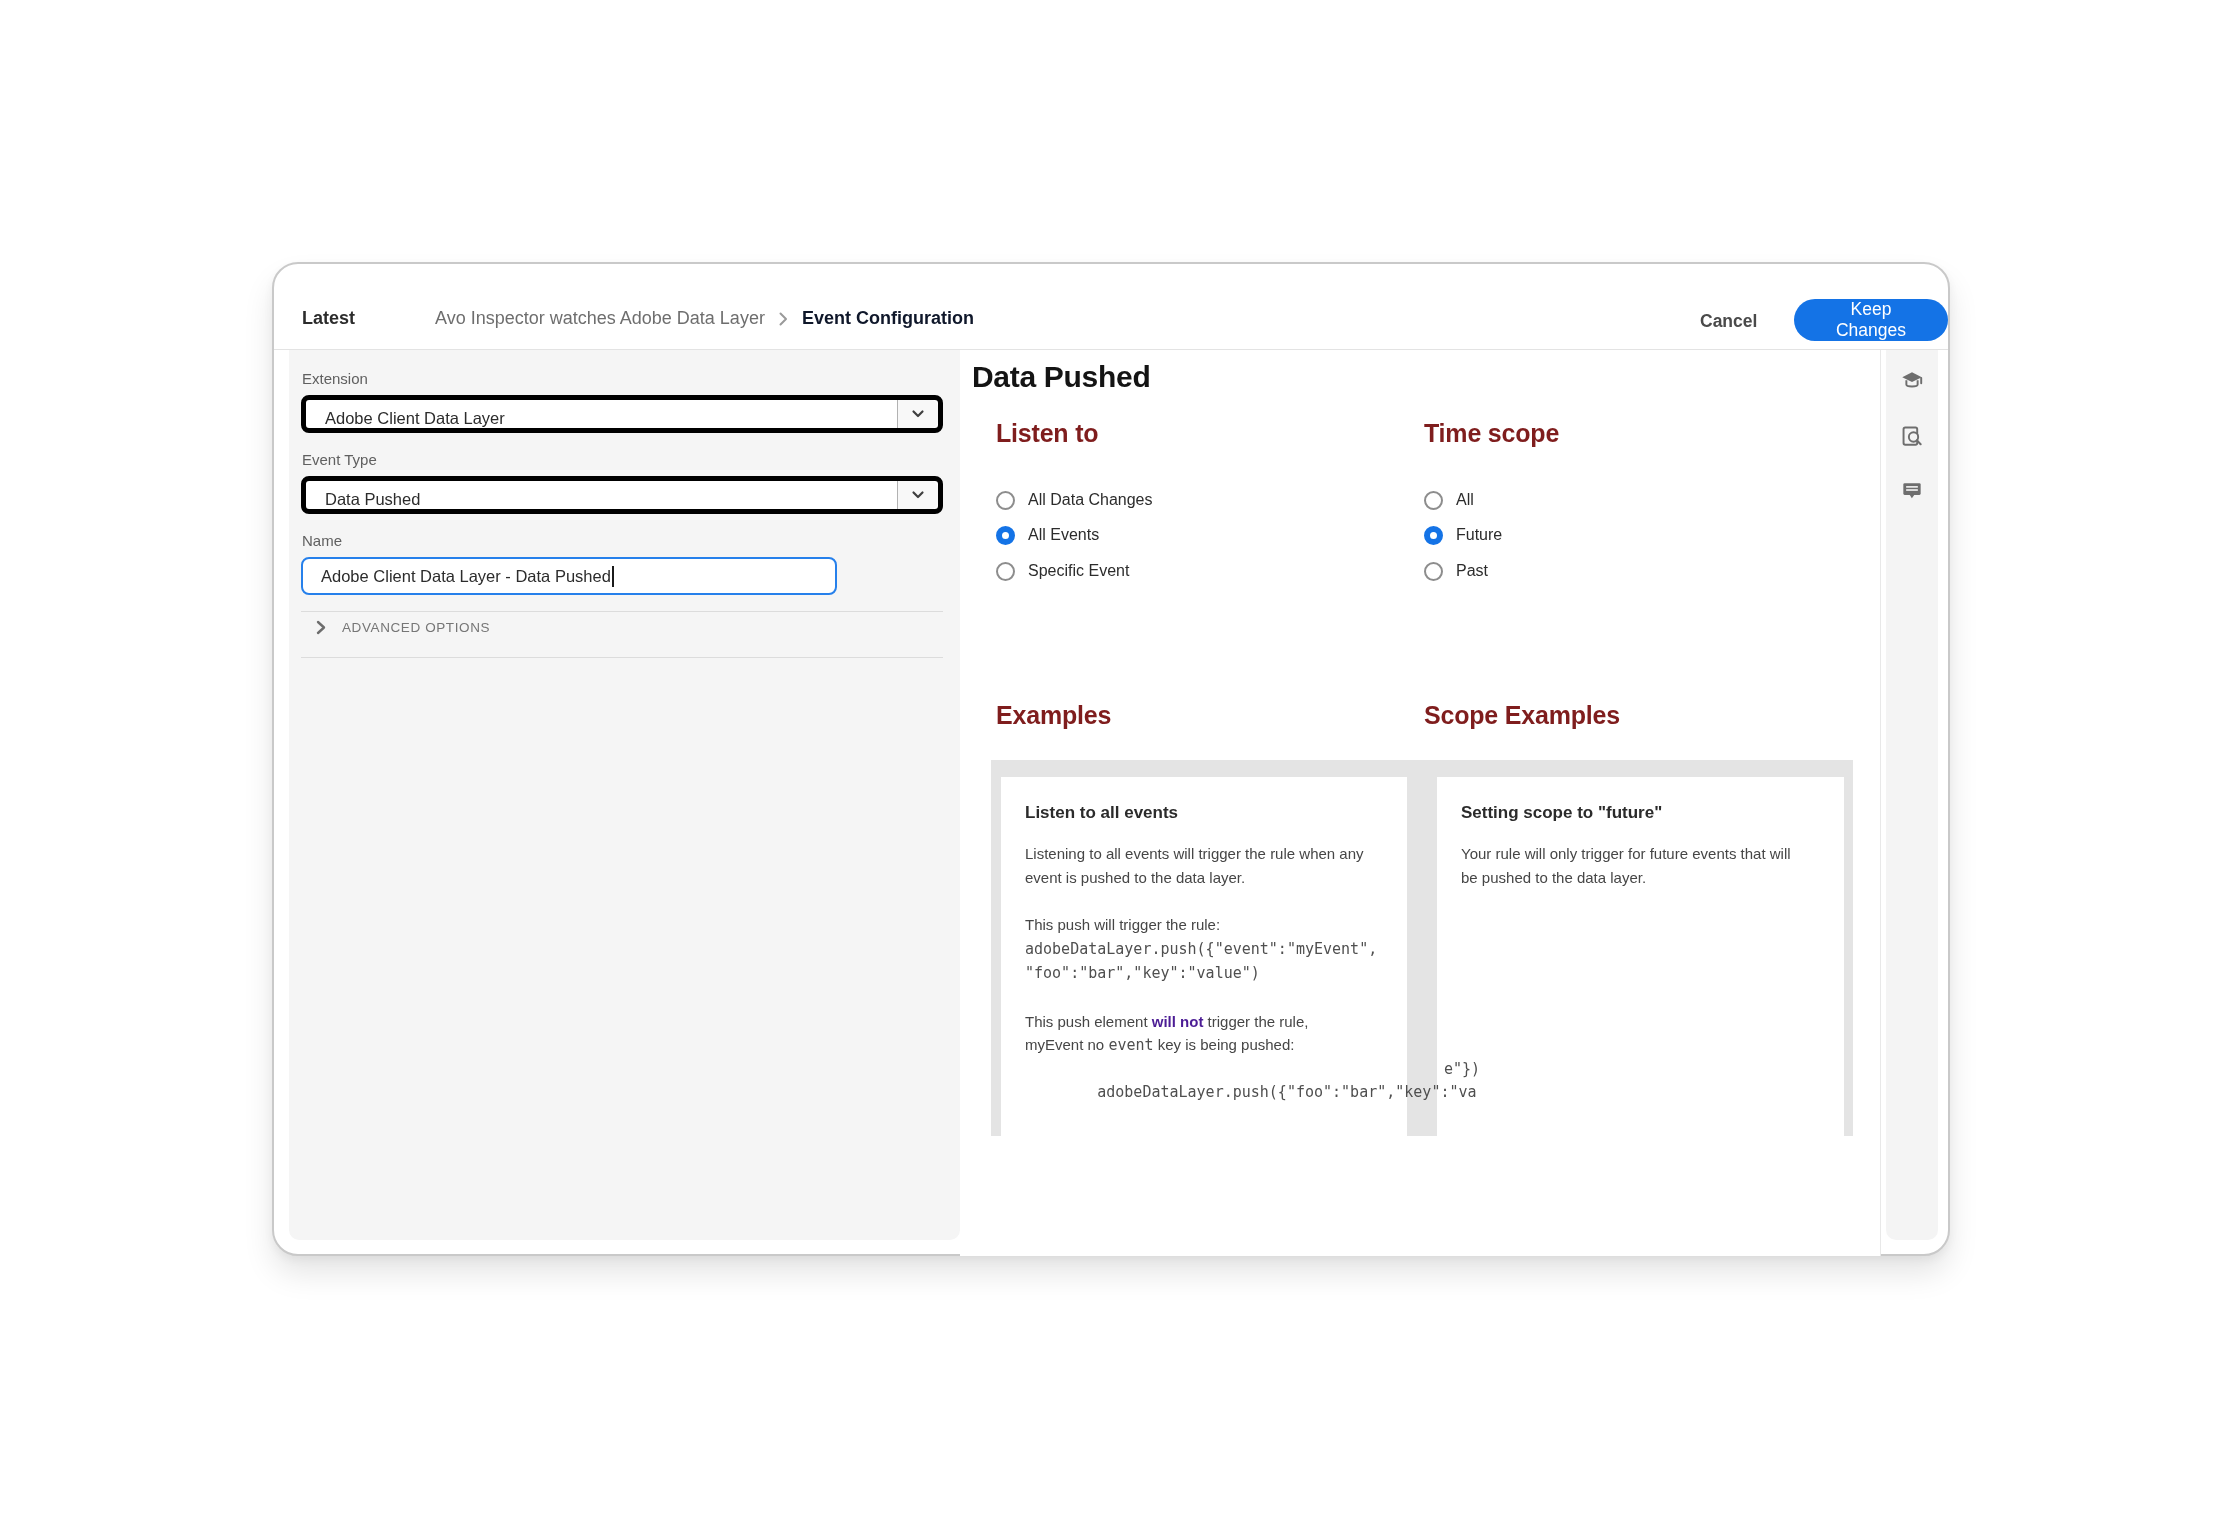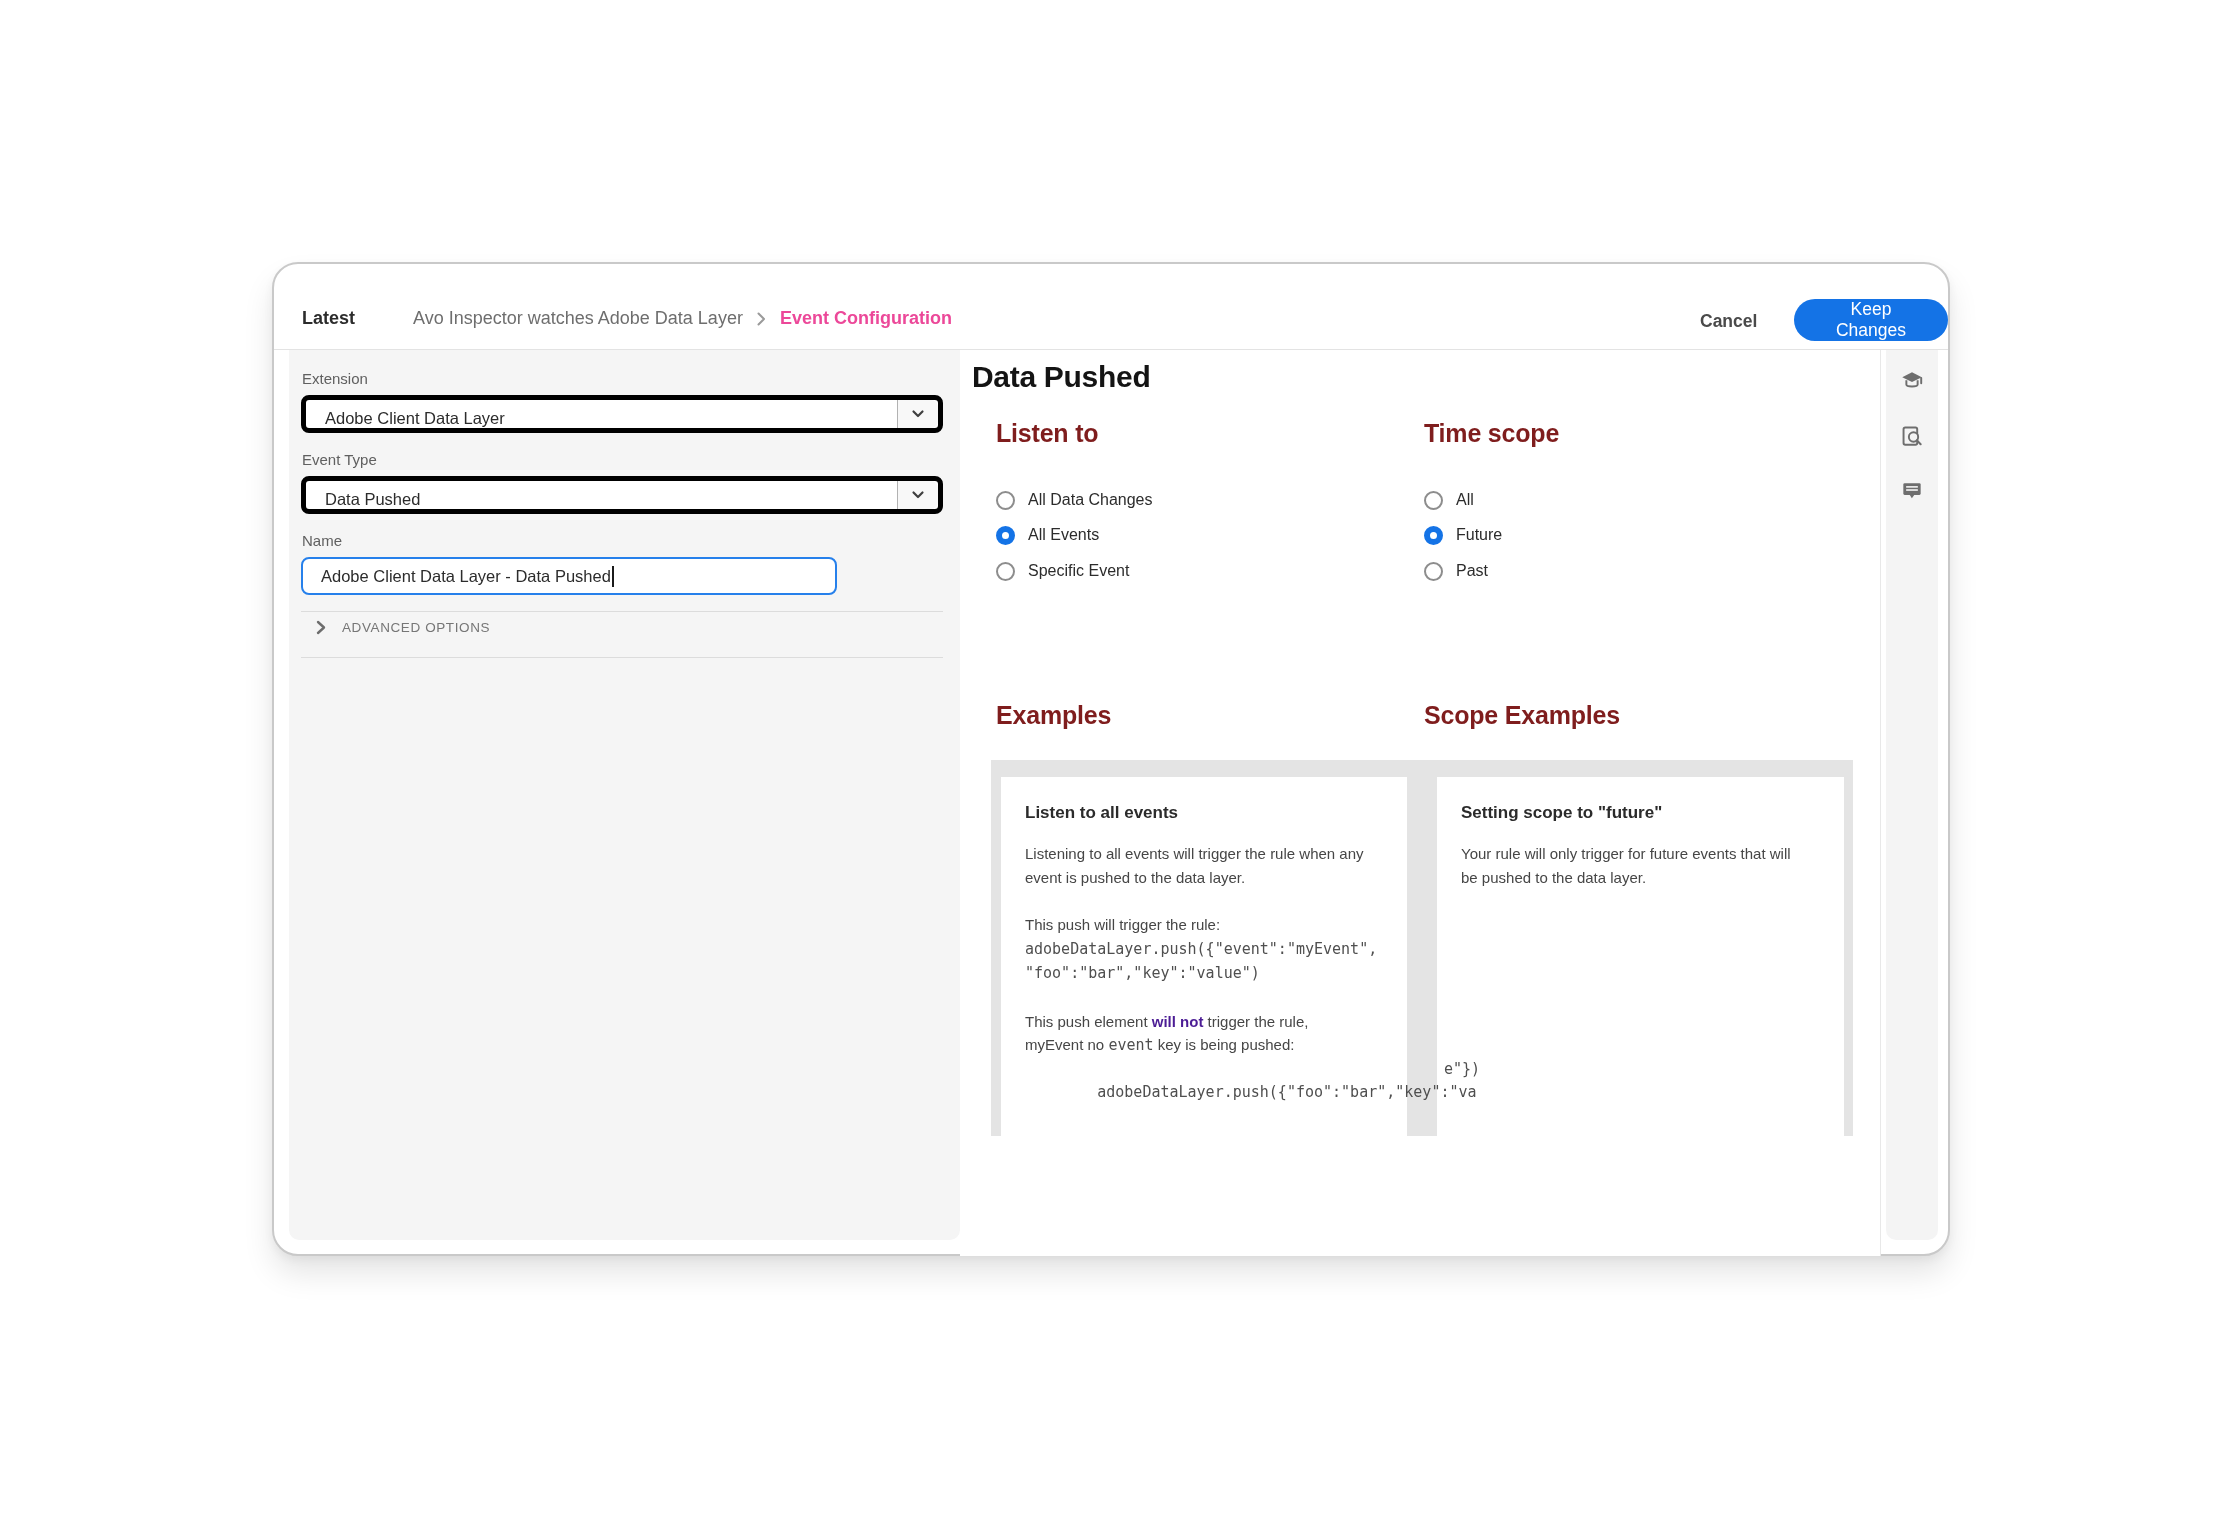--- a/index.html
+++ b/index.html
@@ -10,24 +10,24 @@
   }
   .dialog{
     position:absolute;left:272px;top:262px;width:1678px;height:994px;
     background:#ffffff;border:2px solid #c9c9c9;border-radius:26px;
     box-shadow:0 18px 30px rgba(0,0,0,.10),0 4px 10px rgba(0,0,0,.05);
     box-sizing:border-box;
   }
   
   .hdr-divider{position:absolute;left:0;right:0;top:85px;height:1px;background:#e3e3e3;}
   .crumbs{position:absolute;left:28px;top:44px;display:flex;align-items:center;font-size:18px;}
-  .crumb-latest{font-weight:700;color:#2c2c2c;margin-right:58px;}
+  .crumb-latest{font-weight:700;color:#2c2c2c;margin-right:80px;}
   .crumb-rule{color:#6e6e6e;font-weight:400;}
   .crumb-sep{margin:0 14px;display:inline-flex;align-items:center;}
-  .crumb-page{font-weight:700;color:#ec4899;}
+  .crumb-page{font-weight:700;color:#0f172a;}
   .cancel-btn{position:absolute;left:1426px;top:47px;font-size:17.5px;font-weight:700;color:#4a4a4a;cursor:pointer;}
   .keep-btn{
     position:absolute;left:1520px;top:35px;height:42px;border:none;border-radius:21px;
     background:var(--accent,#1473e6);color:#fff;font-family:inherit;
     font-size:17.5px;font-weight:400;padding:0 24px;cursor:pointer;
   }
   
   .sidebar{
     position:absolute;left:15px;top:86px;width:671px;height:890px;
     background:#f5f5f5;border-radius:0 0 10px 10px;

